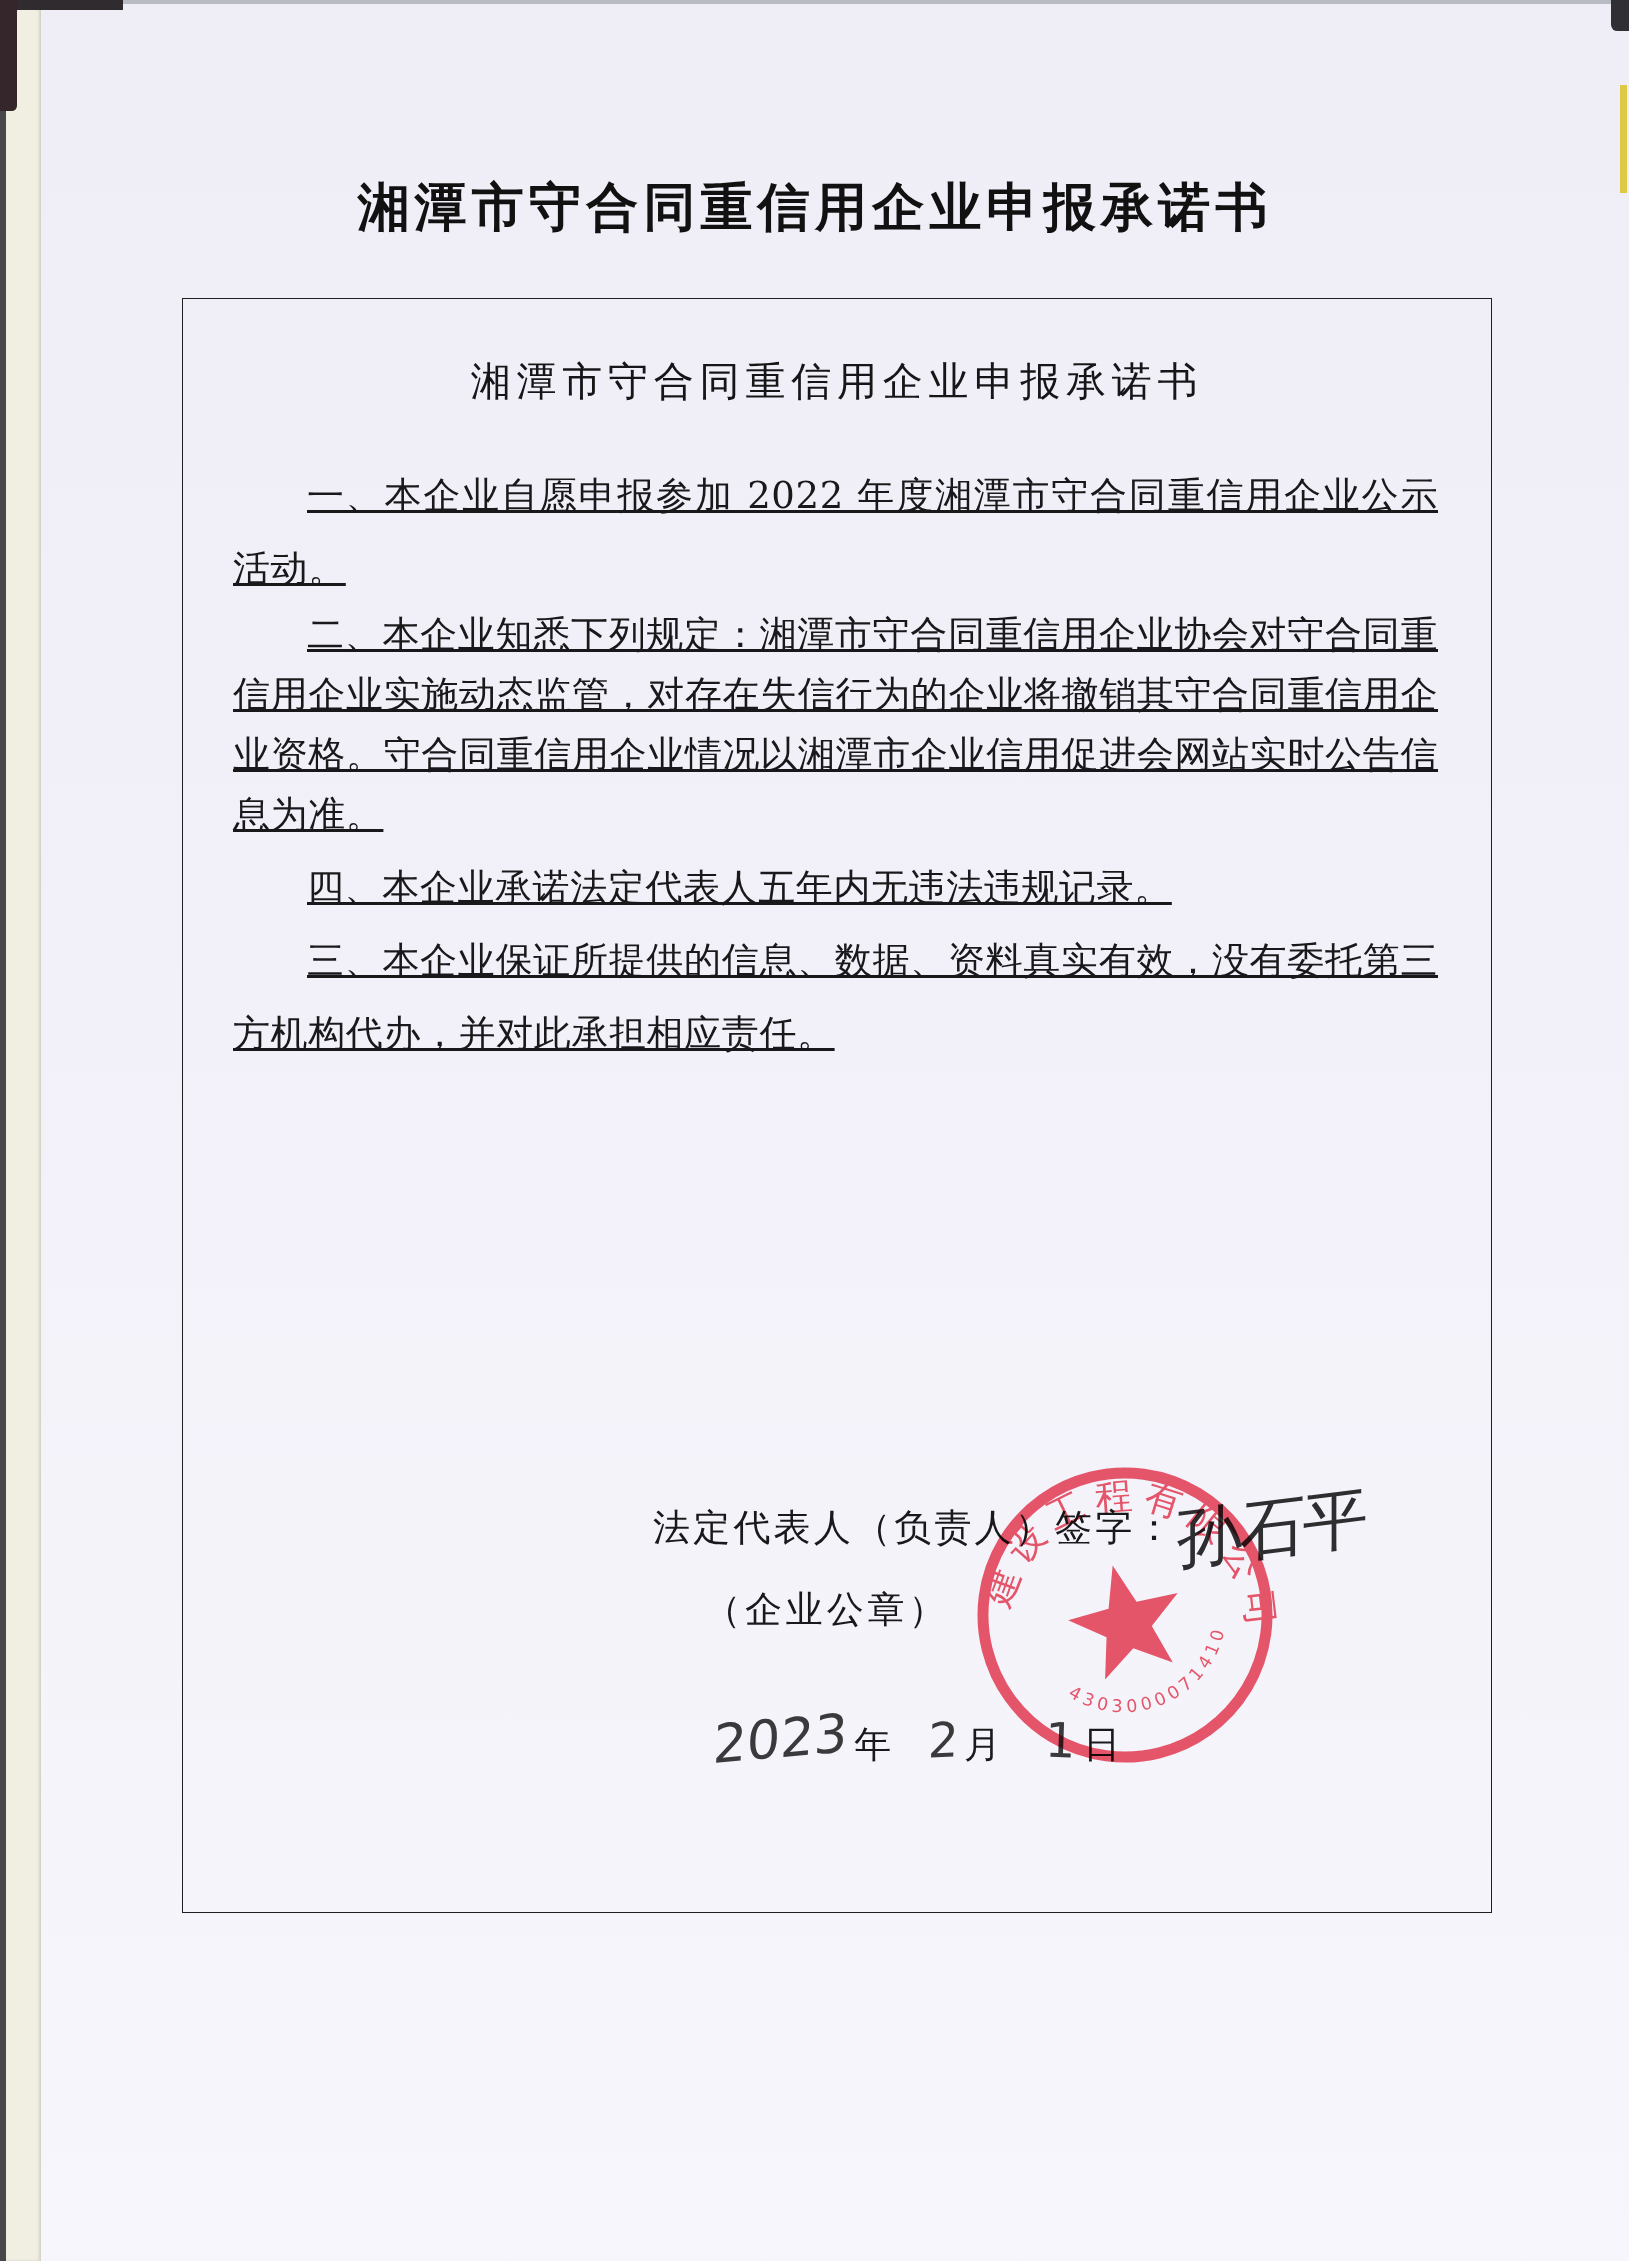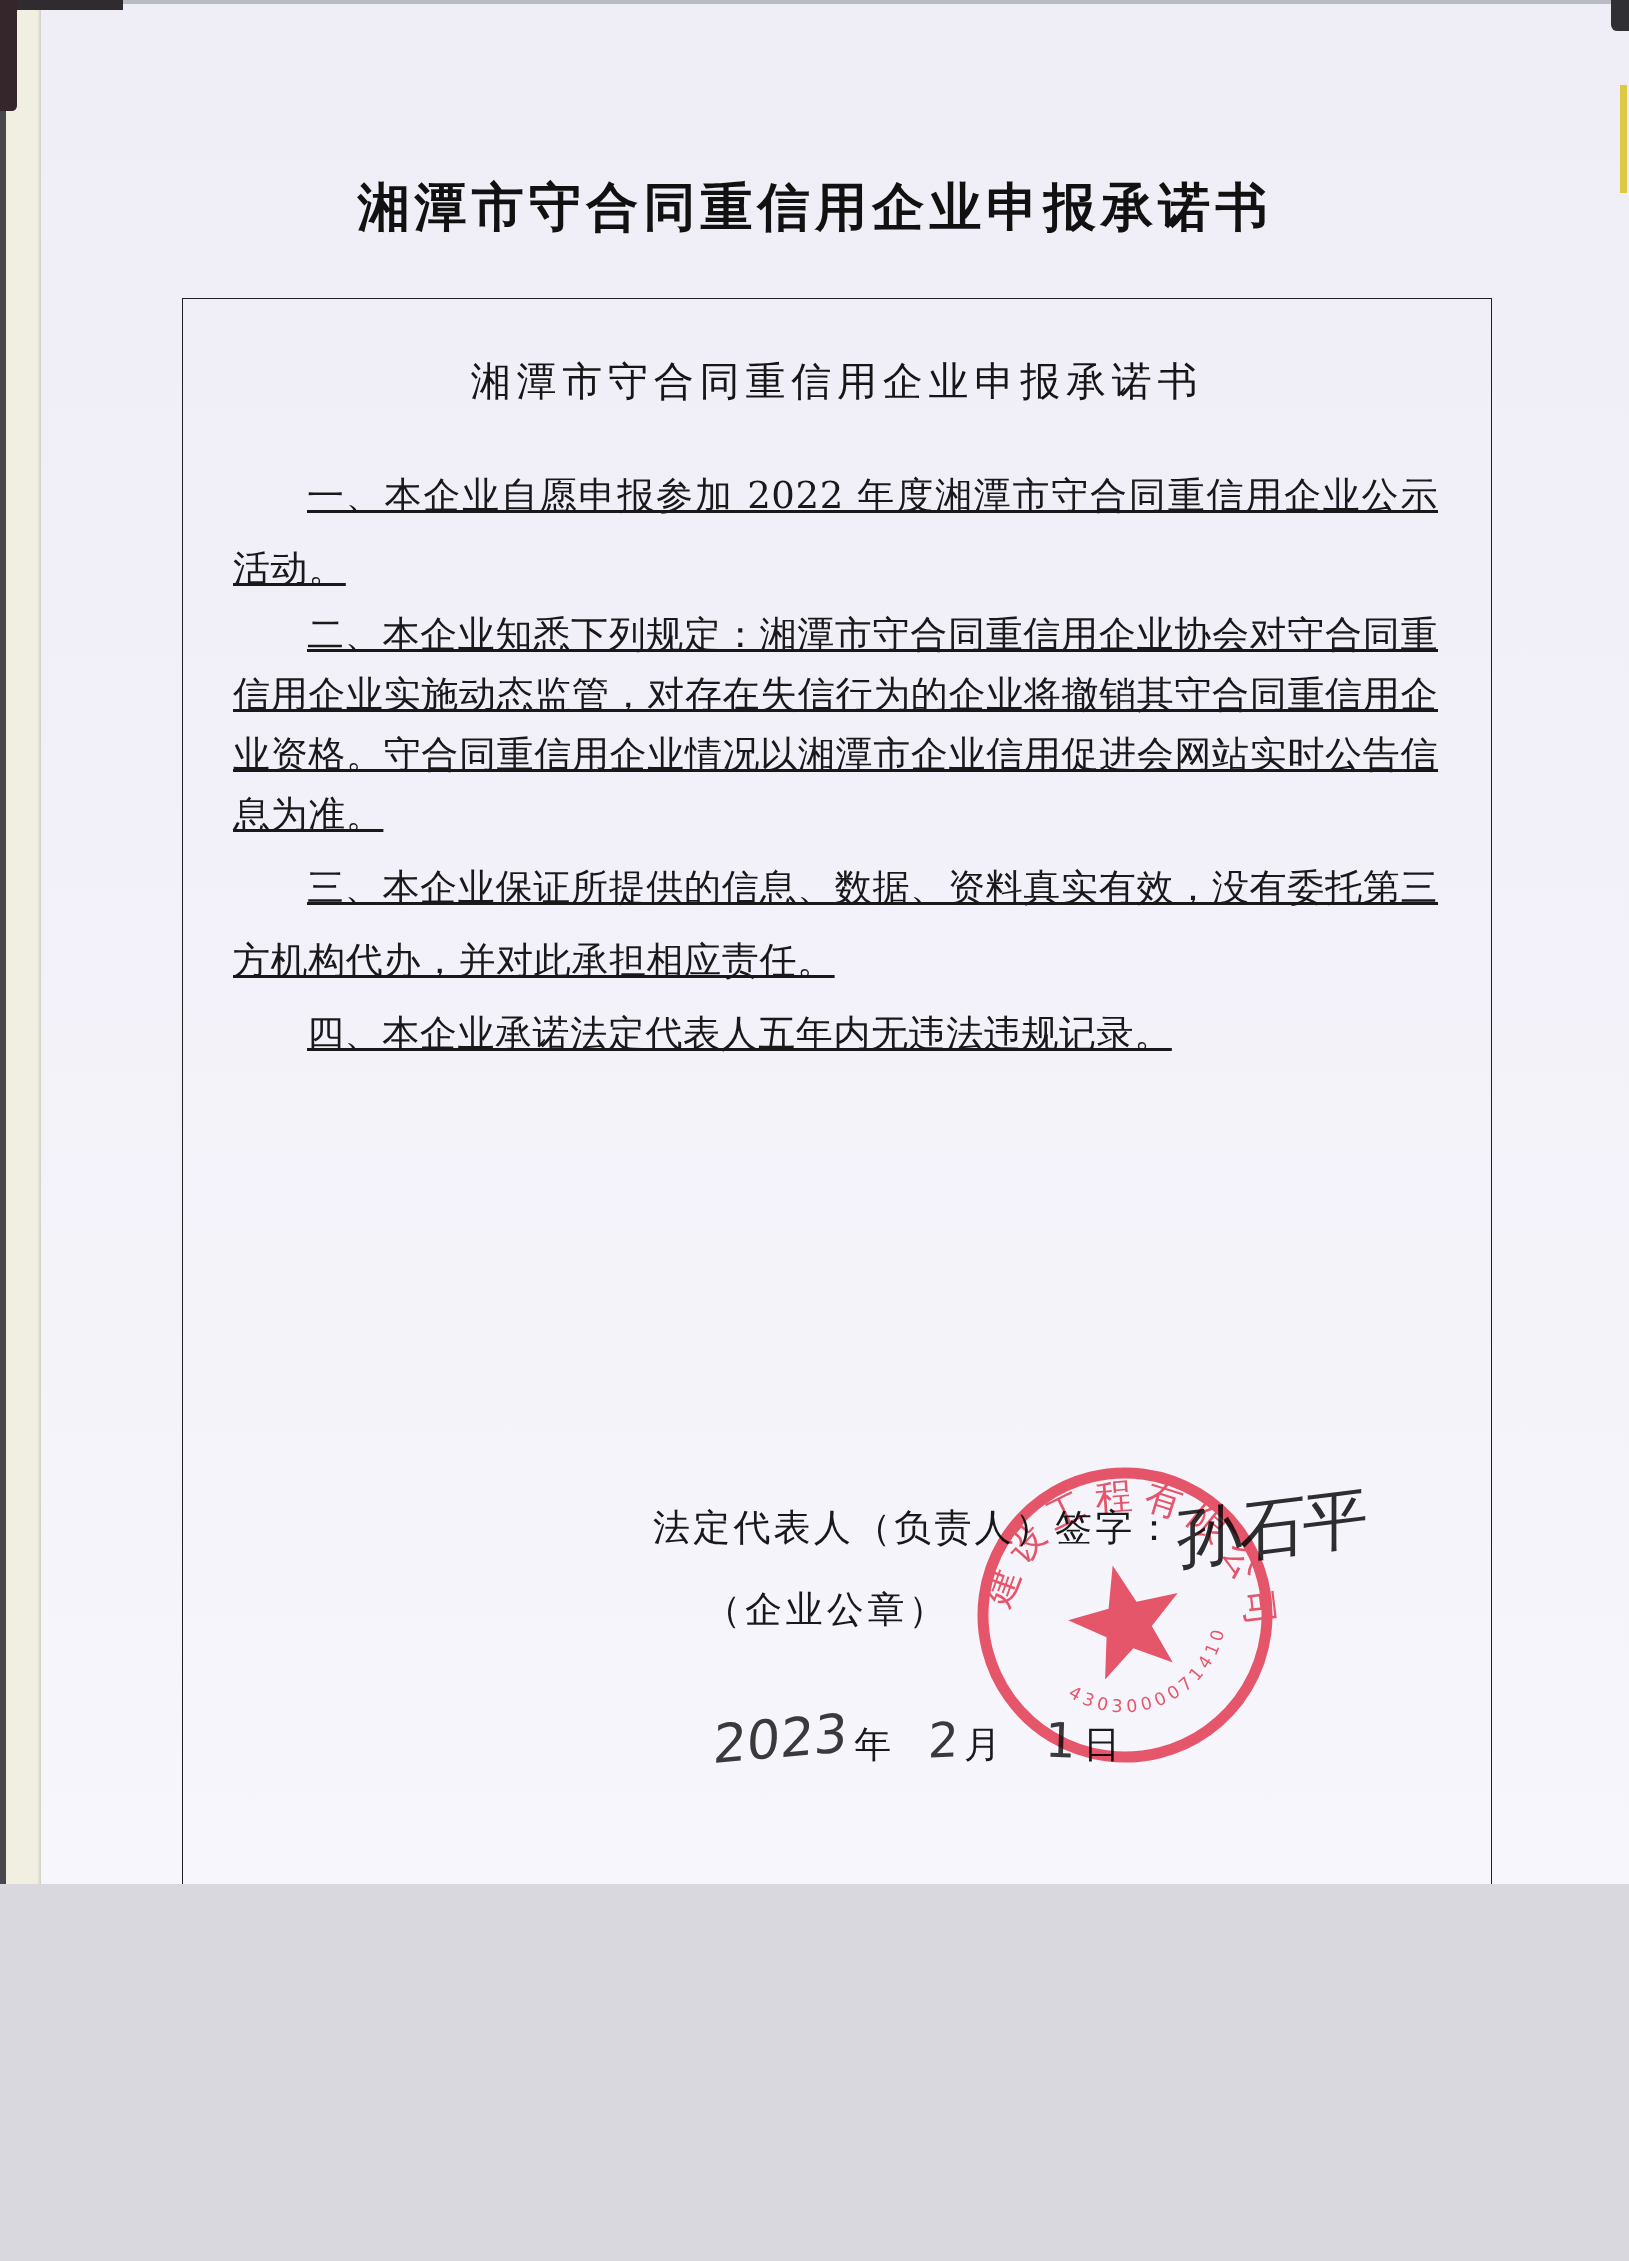--- a/index.html
+++ b/index.html
@@ -1,18 +1,18 @@
 <!DOCTYPE html>
 <html style="font-size:10.3px"><head>
 <meta charset="utf-8">
 <style>
   html,body{margin:0;padding:0;background:#d8d8de;}
   .page{
     position:relative;
-    width:1630px;height:1884px;
+    width:1630px;height:2261px;
     background:linear-gradient(180deg,#efeef7 0%,#f2f1f9 45%,#f7f6fc 100%);
     overflow:hidden;
     font-family:"DejaVu Sans",sans-serif;
     color:#1c1c1e;
   }
   
   .edge-left-dark{position:absolute;left:0;top:0;width:5.8px;height:2261px;background:#46484b;}
   .edge-left-cream{position:absolute;left:5.8px;top:0;width:35px;height:2261px;background:#f1efe2;box-shadow:inset -1.9px 0 2.6px rgba(120,120,110,.25);}
   .edge-top-line{position:absolute;left:0;top:0;width:1630px;height:3.9px;background:#b9bbc3;}
   .corner-topleft{position:absolute;left:0;top:0;width:123px;height:9.7px;background:#2f2b2e;}
@@ -82,22 +82,22 @@
   <div class="strip-right-yellow"></div>
 
   <div class="main-title">湘潭市守合同重信用企业申报承诺书</div>
 
   <div class="letter-box">
     <div class="inner-title">湘潭市守合同重信用企业申报承诺书</div>
 
     <div class="body-text">
         <p>一、本企业自愿申报参加 2022 年度湘潭市守合同重信用企业公示活动。</p>
         <p>二、本企业知悉下列规定：湘潭市守合同重信用企业协会对守合同重信用企业实施动态监管，对存在失信行为的企业将撤销其守合同重信用企业资格。守合同重信用企业情况以湘潭市企业信用促进会网站实时公告信息为准。</p>
+        <p>四、本企业承诺法定代表人五年内无违法违规记录。</p>
         <p>三、本企业保证所提供的信息、数据、资料真实有效，没有委托第三方机构代办，并对此承担相应责任。</p>
-        <p>四、本企业承诺法定代表人五年内无违法违规记录。</p>
       </div>
 
     <div class="sig-label">法定代表人（负责人）签字：</div>
     <div class="signature">孙石平</div>
     <div class="seal-note">（企业公章）</div>
 
     <div class="date-row">
       <span class="hw hw-year">2023</span>
       <span class="dt sp1">年</span>
       <span class="hw hw-month">2</span>

